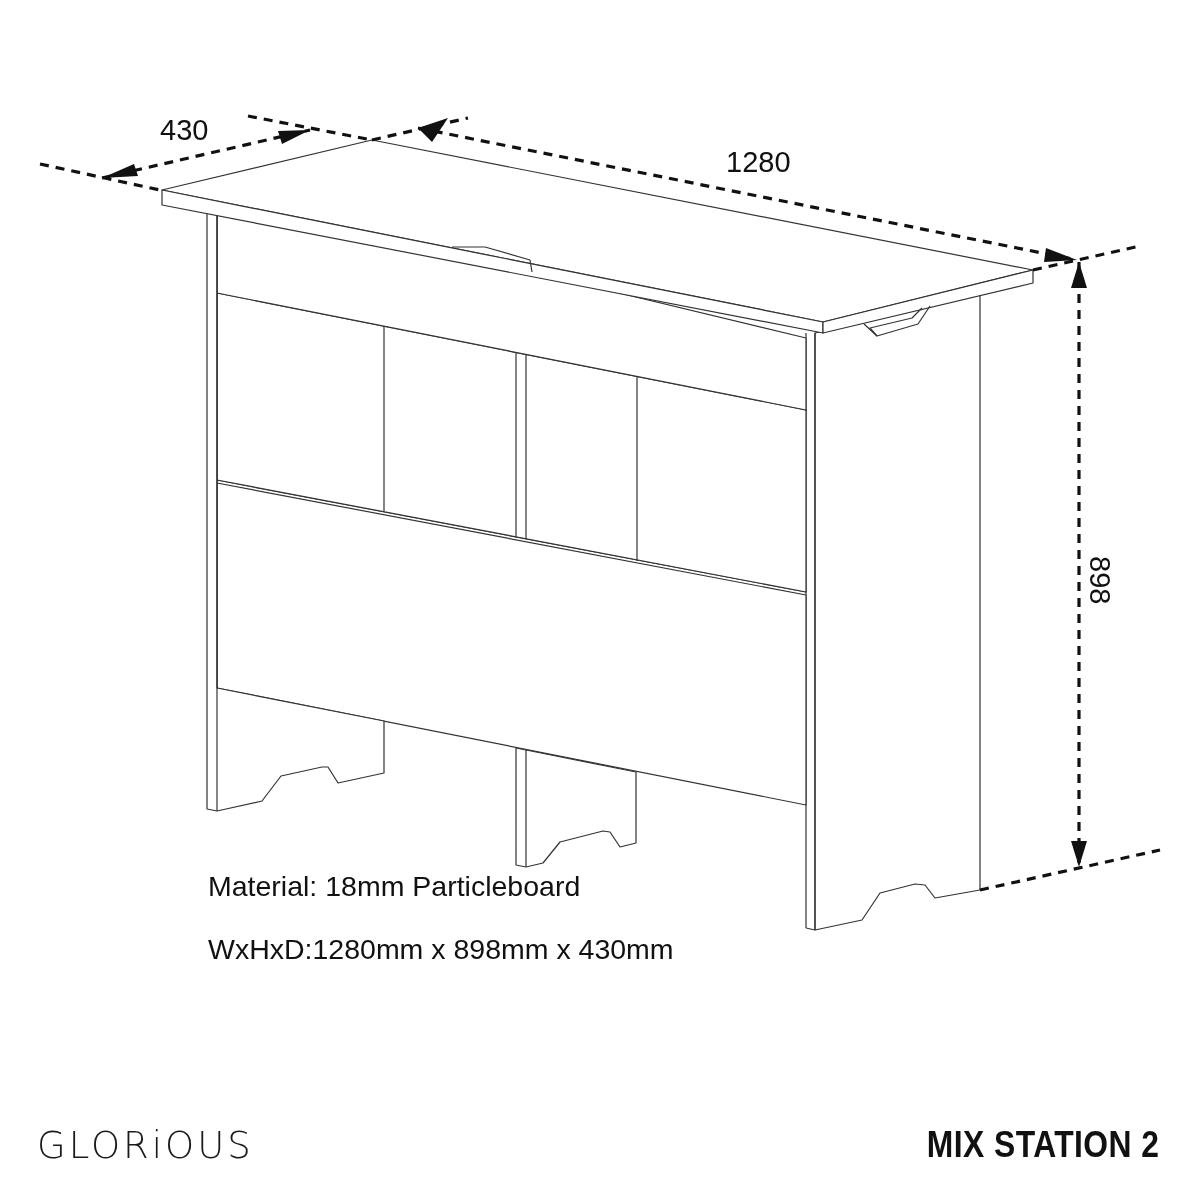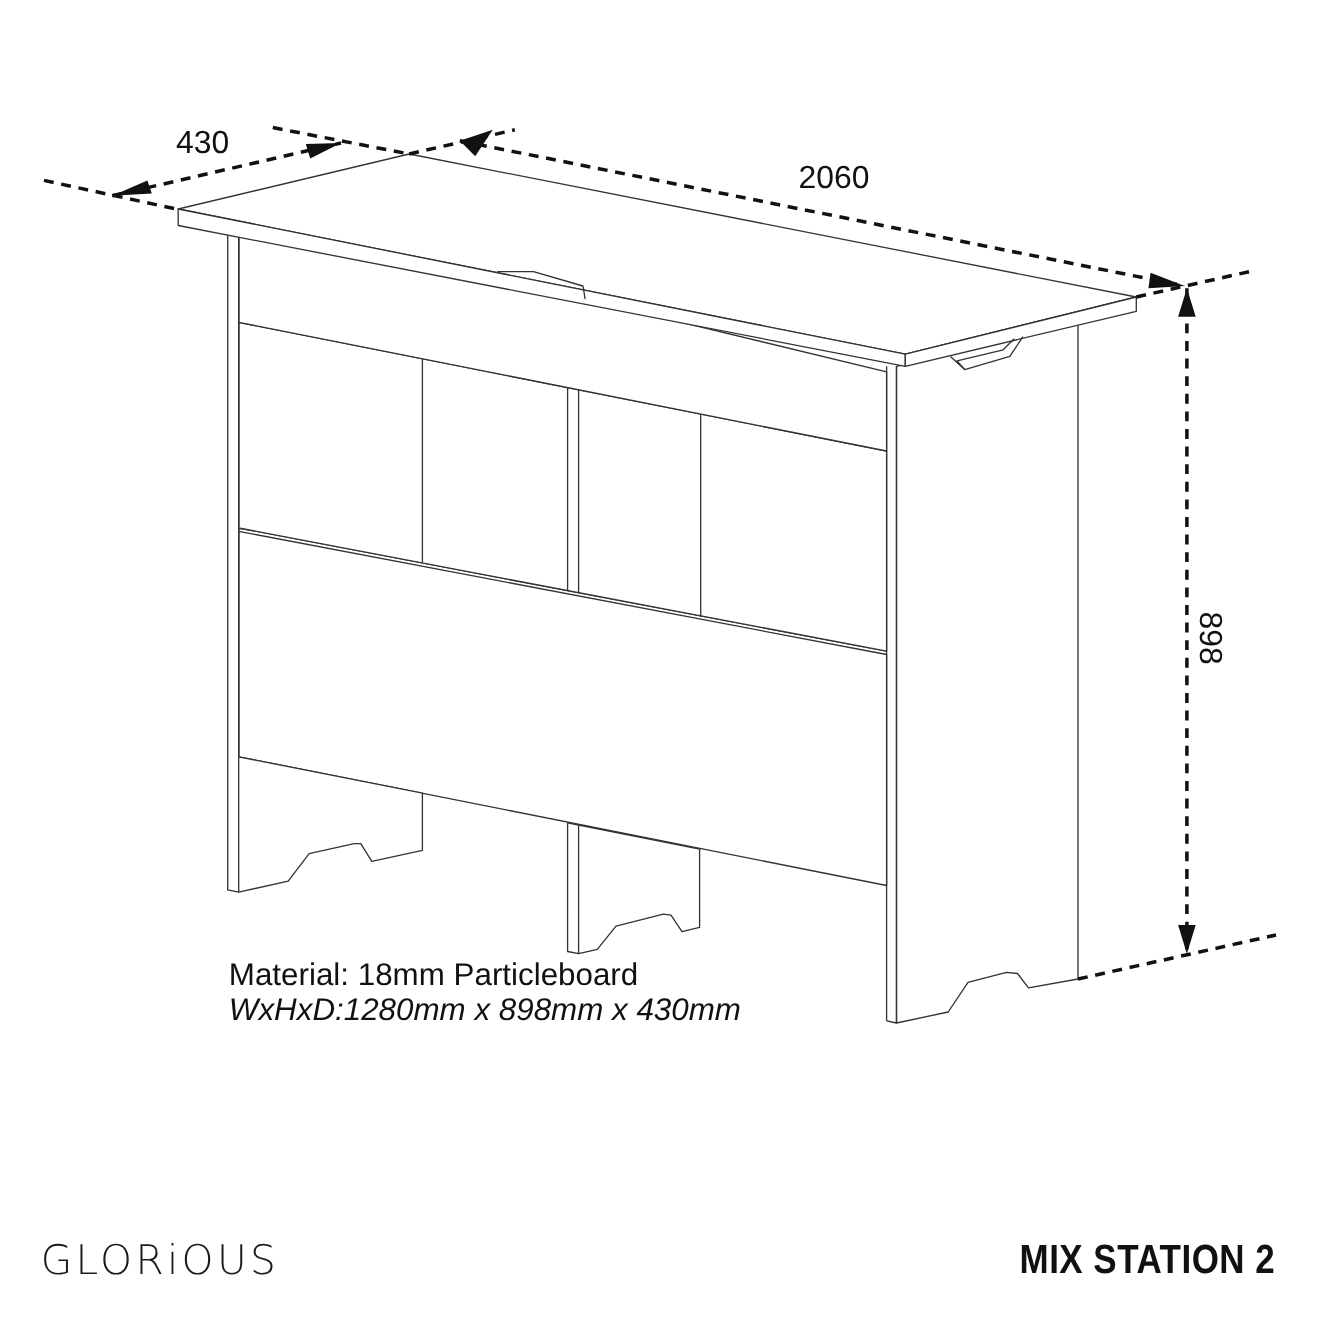--- a/index.html
+++ b/index.html
@@ -8,21 +8,21 @@
   .line { fill: none; stroke: #333333; stroke-width: 1.2; stroke-linejoin: round; }
   .panel { fill: #ffffff; stroke: #333333; stroke-width: 1.2; stroke-linejoin: round; }
   .dim { fill: none; stroke: #111111; stroke-width: 3.2; stroke-dasharray: 9 7; }
   .arrow { fill: #111111; stroke: none; }
   .dim-label { position: absolute; font-size: 29px; color: #111111; font-family: "Liberation Sans", sans-serif; white-space: nowrap; }
   #dim-depth { left: 160px; top: 114px; text-align: center; }
   #dim-width { left: 726px; top: 146px; }
   #dim-height { left: 1072px; top: 582px; transform: rotate(90deg); transform-origin: left top; left: 1116px; top: 556px; }
   .spec { position: absolute; left: 208px; font-size: 28.5px; color: #111111; white-space: nowrap; font-family: "Liberation Sans", sans-serif; }
   #spec-material { top: 870px; }
-  #spec-dims { top: 902px; font-style: italic; }
+  #spec-dims { top: 933px; }
   #brand { position: absolute; left: 37px; top: 1124px; font-size: 37px; letter-spacing: 3px; color: #1a1a1a; font-family: "DejaVu Sans", sans-serif; font-weight: 300; text-align: center; }
   #product { position: absolute; right: 41px; top: 1124px; font-size: 37px; font-weight: bold; color: #111111; font-family: "Liberation Sans", sans-serif; transform: scaleX(0.86); transform-origin: right top; letter-spacing: 0.5px; }
 </style>
 </head>
 <body>
 
 <svg id="drawing" width="1200" height="1200" viewBox="0 0 1200 1200" xmlns="http://www.w3.org/2000/svg">
 
   <g>
     <path class="panel" d="M815 333 L980 292 L980 890 L935 898 L925 885 L915 884 L880 893 L862 920 L815 930 Z"></path>
@@ -91,20 +91,20 @@
 
   <g>
     <line class="dim" x1="980" y1="890" x2="1160" y2="850"></line>
     <line class="dim" x1="1079" y1="262" x2="1079" y2="865"></line>
     <polygon class="arrow" points="1079,262 1071,288 1087,288"></polygon>
     <polygon class="arrow" points="1079,867 1071,841 1087,841"></polygon>
   </g>
 </svg>
 
 <div class="dim-label" id="dim-depth">430</div>
-<div class="dim-label" id="dim-width">2060</div>
+<div class="dim-label" id="dim-width">1280</div>
 <div class="dim-label" id="dim-height">898</div>
 
 <div class="spec" id="spec-material">Material: 18mm Particleboard</div>
 <div class="spec" id="spec-dims">WxHxD:1280mm x 898mm x 430mm</div>
 
 <div id="brand">GLORiOUS</div>
 <div id="product">MIX STATION 2</div>
 
 </body></html>

